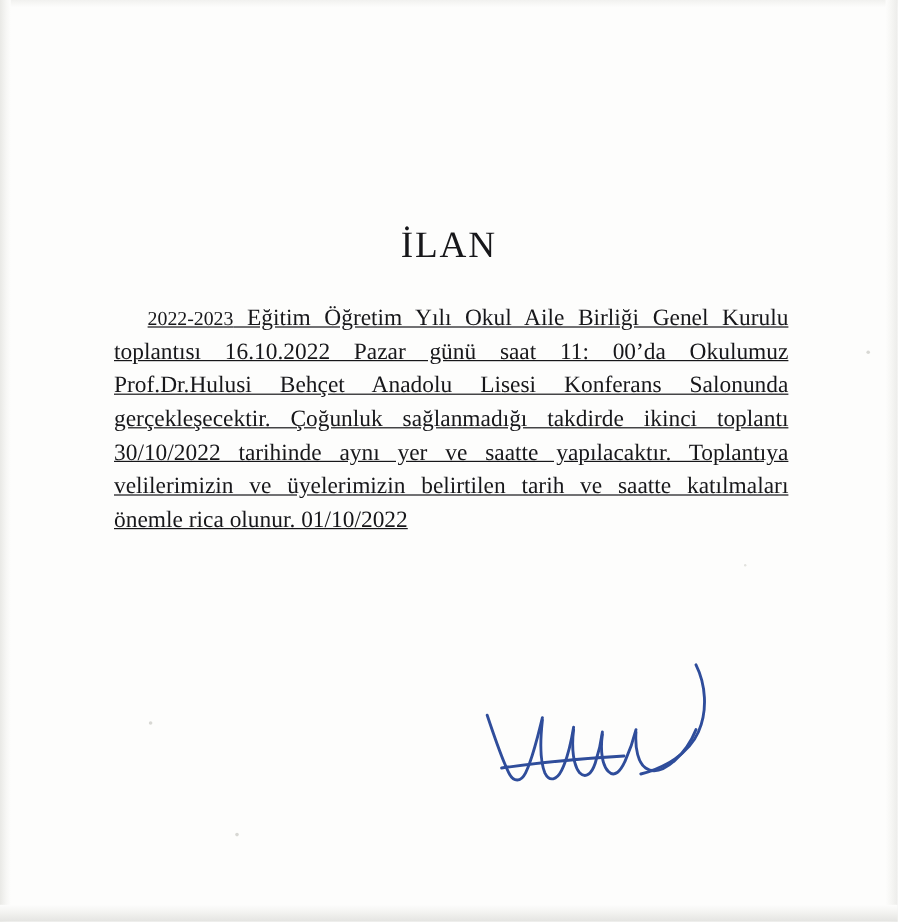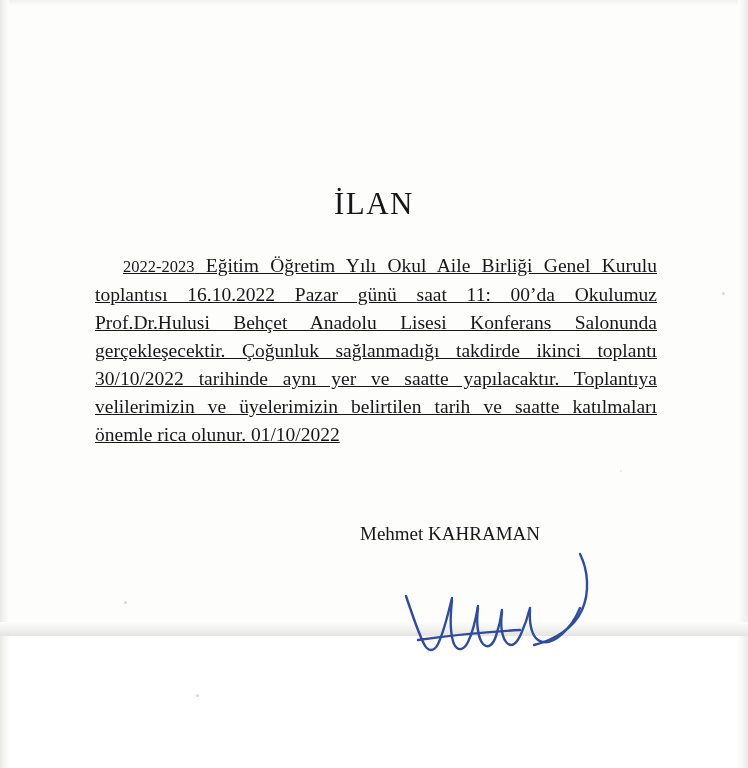--- a/index.html
+++ b/index.html
@@ -11,21 +11,21 @@
     height: 768px;
     background: #ffffff;
     font-family: "Liberation Serif", serif;
     overflow: hidden;
   }
 
   
   .scan-page {
     position: relative;
     width: 748px;
-    height: 636px;
+    height: 768px;
     background: #fdfdfc;
     box-sizing: border-box;
   }
 
   
   .scan-edge-left {
     position: absolute;
     top: 0;
     left: 0;
     width: 9px;
@@ -136,21 +136,20 @@
   <div class="speck s3"></div>
   <div class="speck s4"></div>
 
   <div class="doc-title">İLAN</div>
 
   <div class="body-block">
     <p><span class="lead-small">2022-2023</span> Eğitim Öğretim Yılı Okul Aile Birliği Genel Kurulu toplantısı 16.10.2022 Pazar günü saat 11: 00’da Okulumuz Prof.Dr.Hulusi Behçet Anadolu Lisesi Konferans Salonunda gerçekleşecektir. Çoğunluk sağlanmadığı takdirde ikinci toplantı 30/10/2022 tarihinde aynı yer ve saatte yapılacaktır. Toplantıya velilerimizin ve üyelerimizin belirtilen tarih ve saatte katılmaları önemle rica olunur. 01/10/2022</p>
   </div>
 
   <div class="signature-block">
-    <span class="sig-name">Mehmet KAHRAMAN</span>
   </div>
 
   <svg class="signature-mark" viewBox="0 0 220 125">
     <g fill="none" stroke="#2f4d9b" stroke-width="2.4" stroke-linecap="round" stroke-linejoin="round">
       <path d="M182 6 C190 22 192 44 184 62 C176 80 156 92 136 97"></path>
       <path d="M8 48 C14 66 20 84 26 96 C30 104 36 104 40 96 C46 84 50 66 54 50"></path>
       <path d="M54 52 C52 70 52 86 56 96 C60 104 66 102 70 94 C75 84 78 70 80 58"></path>
       <path d="M80 60 C78 76 80 90 85 96 C90 101 95 97 98 88 C101 79 103 70 104 62"></path>
       <path d="M104 64 C102 78 104 90 109 95 C114 100 119 95 123 86 C127 77 130 68 132 60"></path>
       <path d="M132 62 C131 76 134 88 140 92 C147 97 156 93 164 86 C172 79 178 70 182 60"></path>

